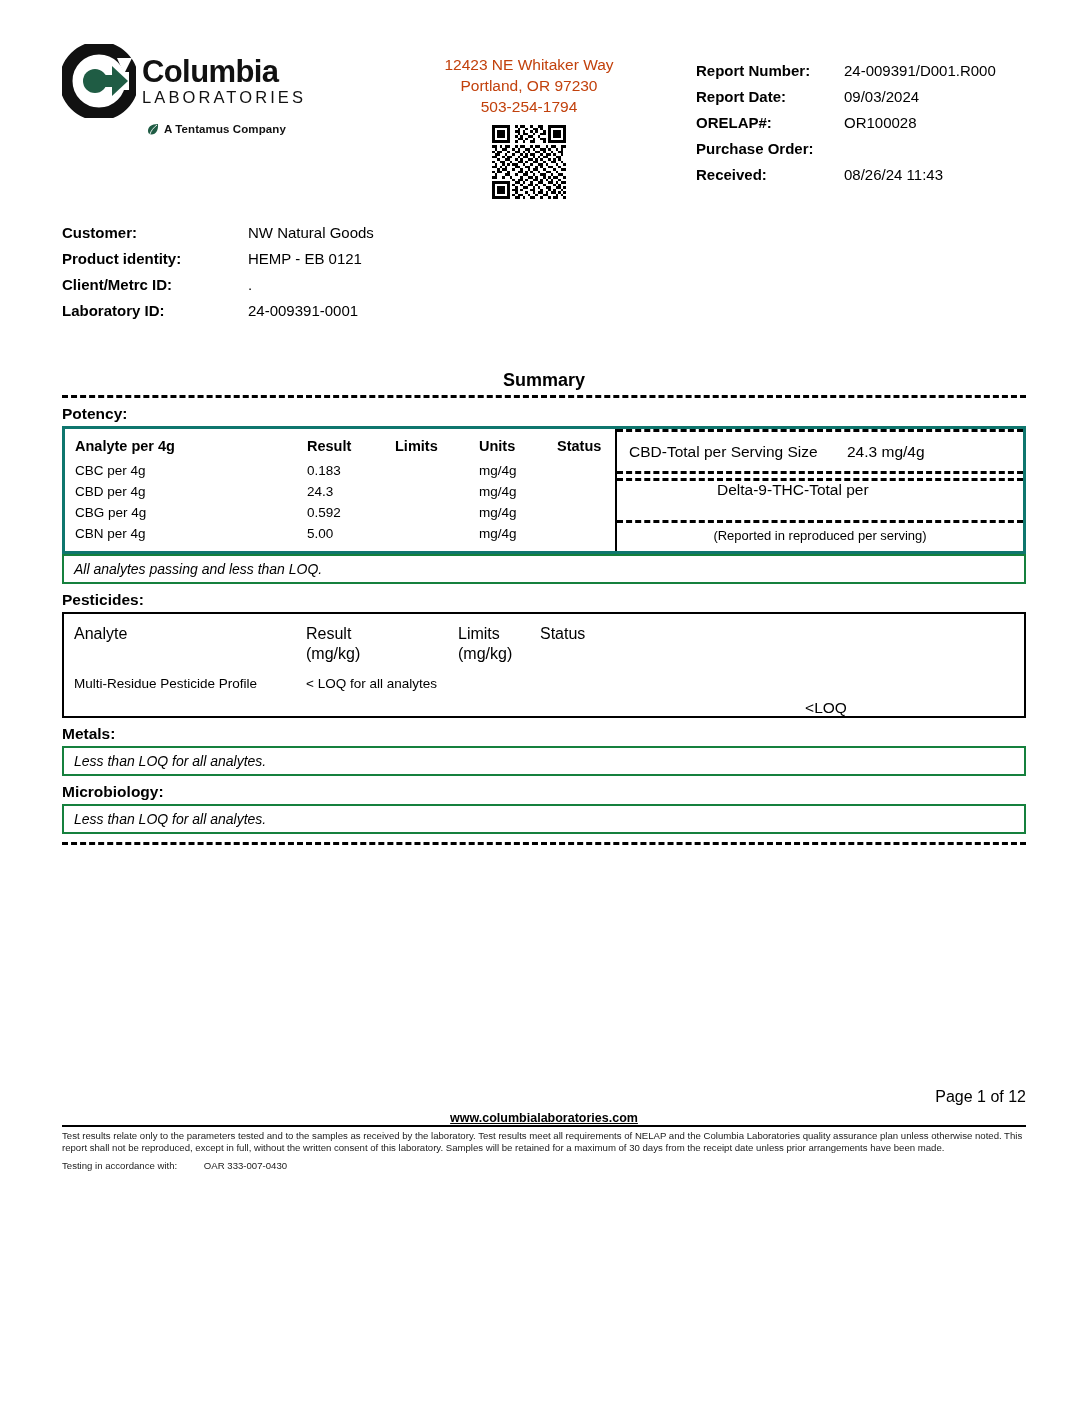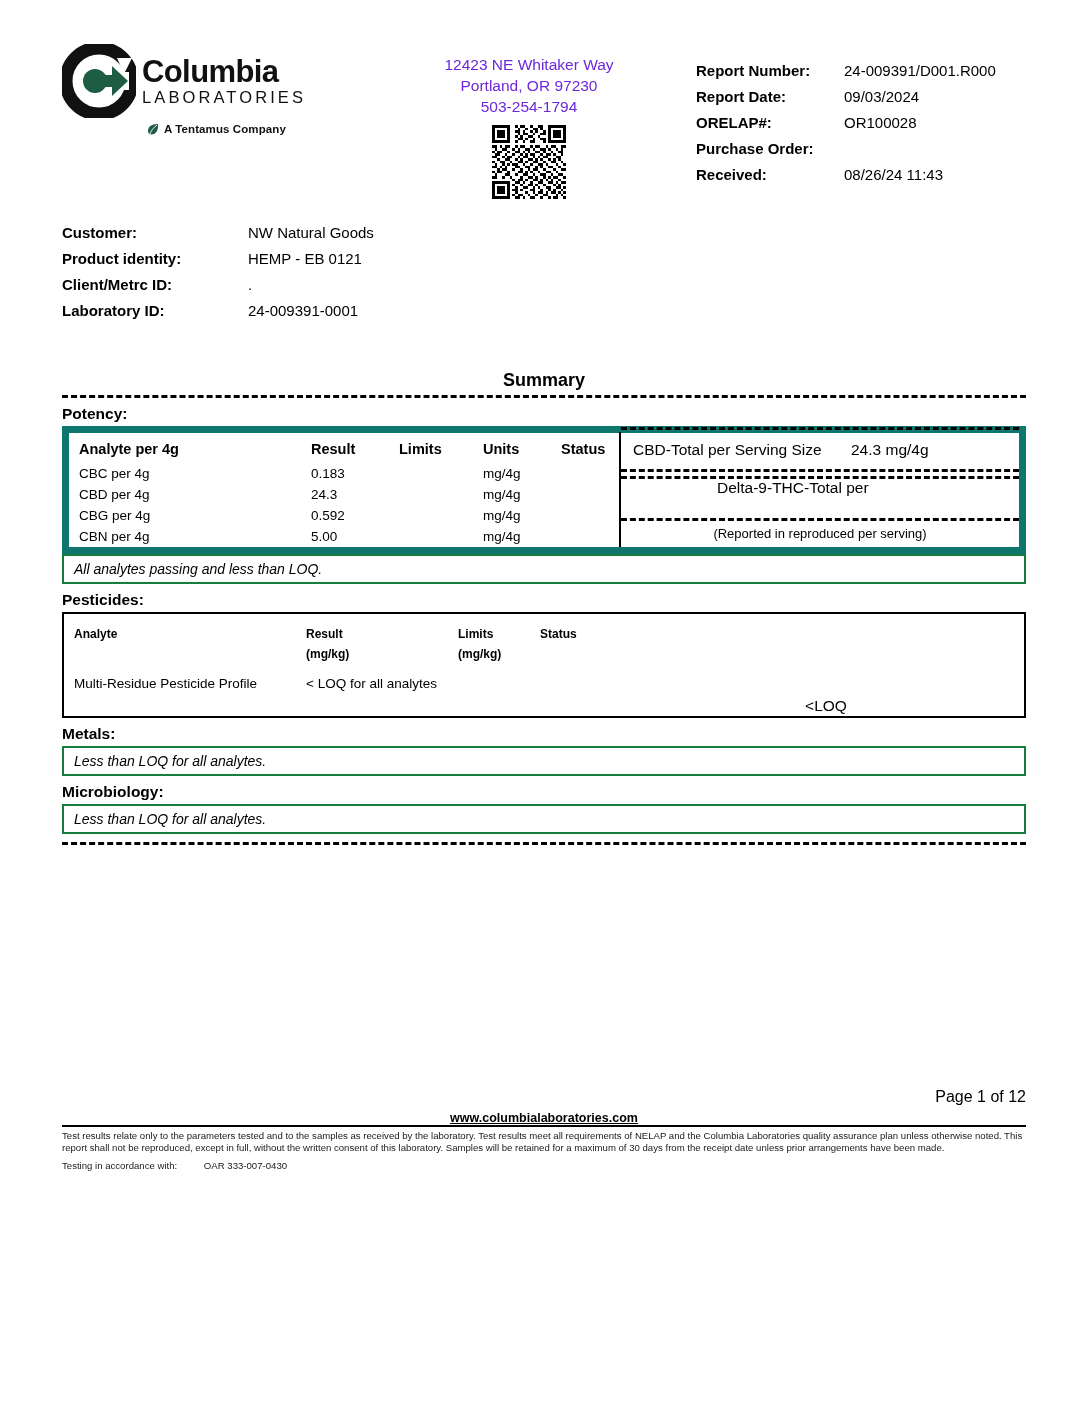--- a/index.html
+++ b/index.html
@@ -80,21 +80,21 @@
   }
 
   .addr-block {
     flex: 1;
     text-align: center;
     padding-top: 10px;
   }
   .addr-line {
     font-size: 15.5px;
     line-height: 21px;
-    color: #6d28d9;
+    color: #c2410c;
   }
   .qr {
     margin: 8px auto 0 auto;
     width: 74px;
     height: 74px;
     display: block;
   }
 
   .meta-block {
     width: 330px;
@@ -148,25 +148,24 @@
 
   .sec-label {
     font-size: 15.5px;
     font-weight: bold;
     margin-top: 7px;
     margin-bottom: 3px;
   }
 
   
   .potency-box {
-    border: 7px solid #0f766e;
+    border: 3px solid #0f766e;
     display: flex;
     height: 128px;
     box-sizing: border-box;
-    align-items: flex-end;
   }
   .potency-left {
     flex: 0 0 552px;
     width: 552px;
     border-right: 2px solid #000;
     box-sizing: border-box;
     padding: 9px 0 0 10px;
   }
   .pt-head, .pt-row {
     display: flex;
@@ -236,22 +235,22 @@
   .pest-box {
     border: 2px solid #000;
     box-sizing: border-box;
     padding: 10px 0 14px 10px;
     height: 106px;
   }
   .pest-head {
     display: flex;
   }
   .pest-head > div {
-    font-size: 12px;
-    font-weight: bold;
+    font-size: 16px;
+    font-weight: normal;
     line-height: 20px;
   }
   .p-analyte { width: 232px; flex: 0 0 232px; }
   .p-result  { width: 152px; flex: 0 0 152px; }
   .p-limits  { width: 82px;  flex: 0 0 82px; }
   .p-status  { width: 90px;  flex: 0 0 90px; }
   .pest-row {
     display: flex;
     margin-top: 12px;
   }

